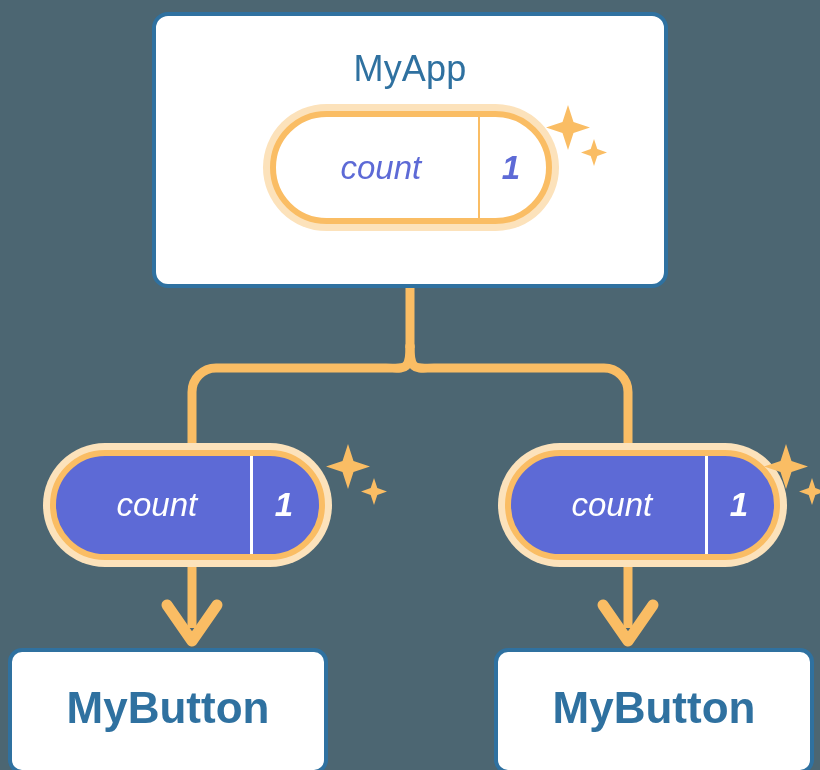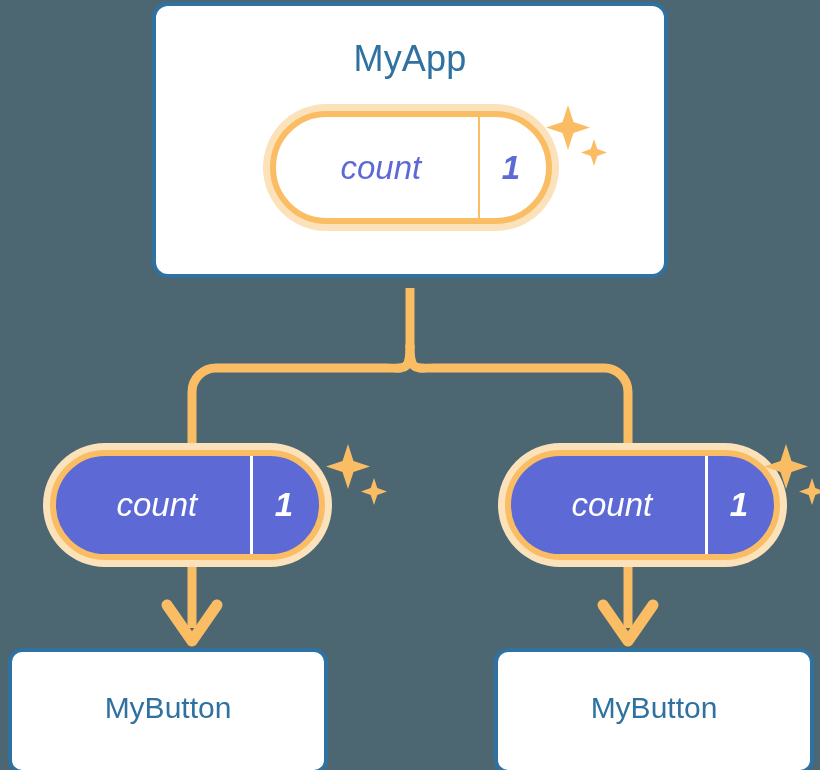--- a/index.html
+++ b/index.html
@@ -33,21 +33,21 @@
   
   .card {
     position: absolute;
     background: #ffffff;
     border: 4px solid #2f71a0;
     border-radius: 16px;
     box-sizing: border-box;
   }
   #app-card {
     left: 152px;
-    top: 2px;
+    top: 12px;
     width: 516px;
     height: 276px;
   }
   .card-title {
     position: absolute;
     left: 0;
     right: 0;
     top: 32px;
     text-align: center;
     color: #2f71a0;
@@ -74,22 +74,22 @@
     height: 126px;
   }
   #leaf-card-right {
     left: 494px;
     top: 648px;
     width: 320px;
     height: 126px;
   }
   .leaf-label {
     color: #2f71a0;
-    font-size: 30px;
-    font-weight: 400;
+    font-size: 44px;
+    font-weight: 700;
     margin-top: -6px;
   }
 
   
   .pill-wrap {
     position: absolute;
     font-style: italic;
   }
   .pill {
     position: relative;

